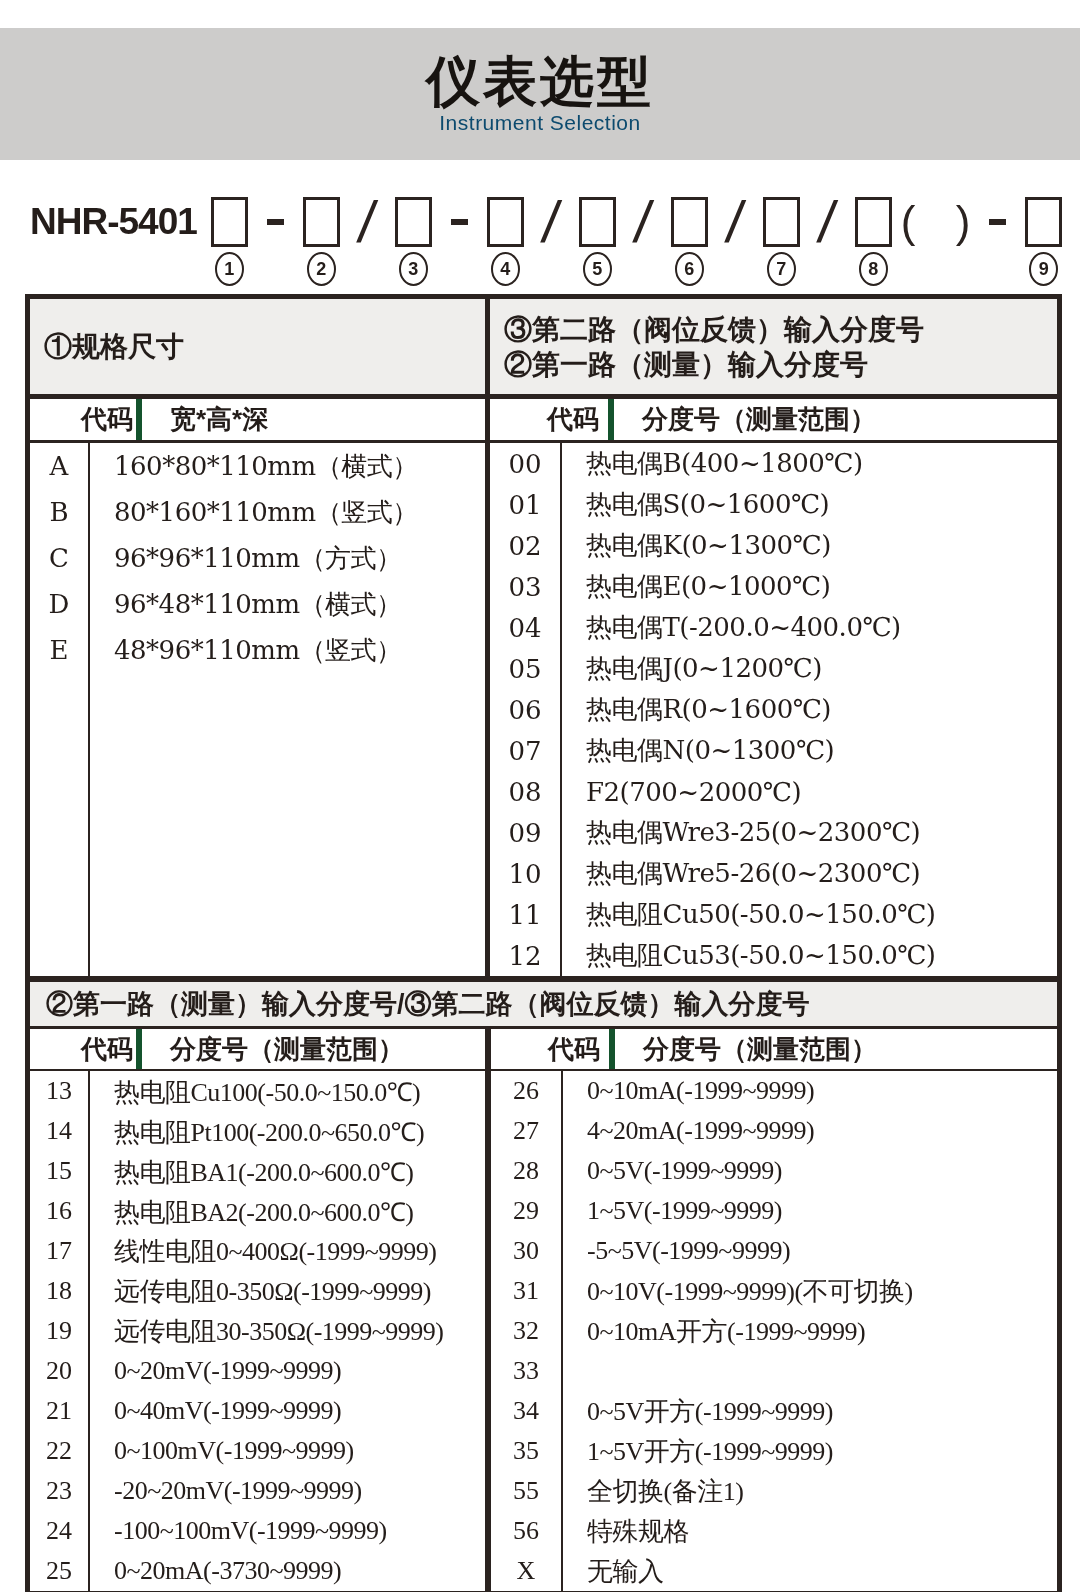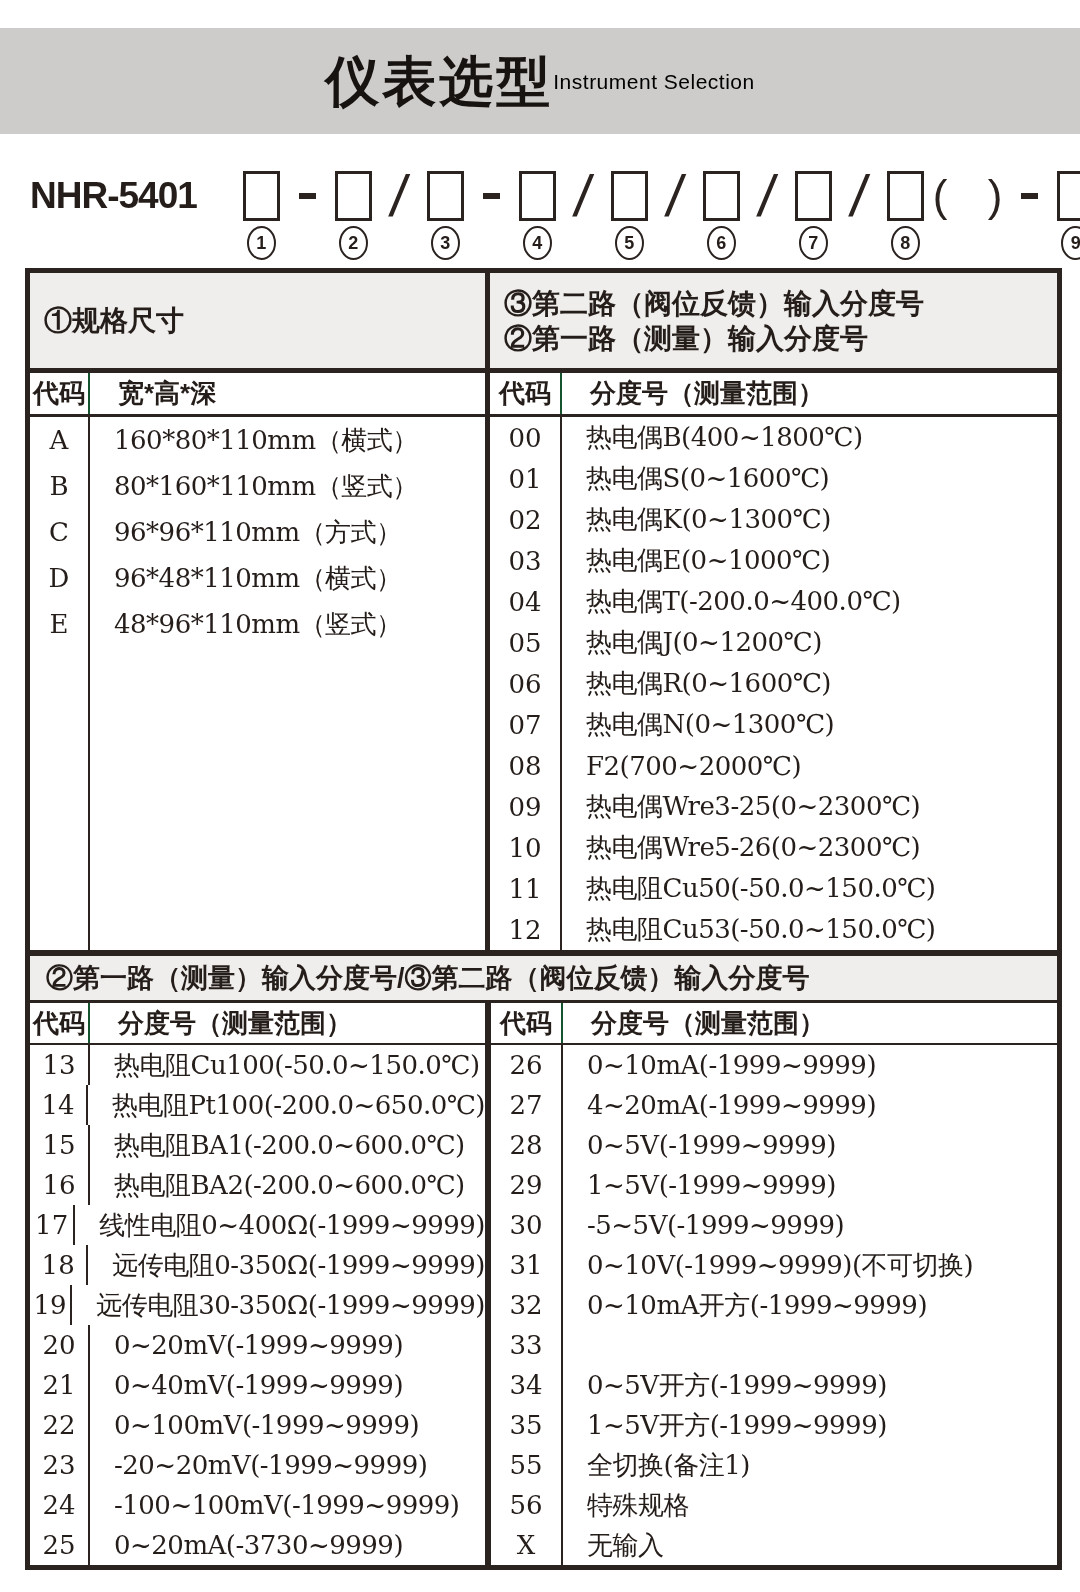--- a/index.html
+++ b/index.html
@@ -1,24 +1,24 @@
 <!DOCTYPE html>
 <html><head>
 <meta charset="utf-8">
 <style>
   html,body{margin:0;padding:0;background:#ffffff;width:1080px;height:1592px;overflow:hidden;}
   body{font-family:"Liberation Sans",sans-serif;color:#241d1a;}
 
   
-  .title-band{margin-top:28px;height:106px;background:#cdcccb;display:flex;flex-direction:row;align-items:center;justify-content:center;}
+  .title-band{margin-top:28px;height:132px;background:#cdcccb;display:flex;flex-direction:column;align-items:center;justify-content:center;}
   .page-title{font-size:54px;font-weight:700;letter-spacing:3px;color:#171310;line-height:1.05;}
-  .page-subtitle{font-size:21px;color:#000000;margin-top:2px;letter-spacing:.5px;}
+  .page-subtitle{font-size:21px;color:#0c4a6e;margin-top:2px;letter-spacing:.5px;}
 
   
-  .code-section{margin:36px 0 0 30px;display:flex;align-items:flex-start;gap:32px;}
+  .code-section{margin:36px 0 0 30px;display:flex;align-items:flex-start;}
   .model-prefix{font-size:37px;font-weight:700;letter-spacing:-1px;line-height:52px;margin-right:14px;white-space:nowrap;}
   .code-row{display:flex;align-items:flex-start;gap:9px;}
   .seg{display:flex;flex-direction:column;align-items:center;}
   .seg .slot{height:52px;display:flex;align-items:center;}
   .codebox{width:37px;height:50px;border:3px solid #2b2320;box-sizing:border-box;background:#fff;}
   .dashbar{display:block;width:17px;height:6px;background:#2b2320;}
   .slash{font-size:58px;line-height:52px;font-weight:400;transform:skewX(-8deg);display:inline-block;color:#2b2320;}
   .paren{font-size:44px;line-height:52px;font-weight:400;word-spacing:28px;color:#2b2320;white-space:pre;}
   .marker-slot{height:34px;margin-top:4px;display:flex;align-items:center;justify-content:center;min-width:37px;}
   .marker-circle{width:25px;height:30px;border:2px solid #2b2320;border-radius:50%;display:flex;align-items:center;justify-content:center;font-size:18px;font-weight:700;}
@@ -27,38 +27,38 @@
   .wrapper{margin:8px 0 0 25px;width:1027px;border:5px solid #2b2320;}
 
   .t1{display:flex;height:677px;}
   .sec{display:flex;flex-direction:column;}
   .sec-left{width:455px;}
   .mid-div{width:5px;background:#2b2320;}
   .mid-div2{width:6px;background:#2b2320;}
   .sec-right{flex:1;}
   .hcell{height:95px;background:#efeeec;border-bottom:5px solid #2b2320;display:flex;flex-direction:column;justify-content:center;padding-left:14px;font-size:28px;font-weight:700;line-height:1.25;}
   .subrow{height:41px;border-bottom:3px solid #2b2320;display:flex;align-items:center;font-weight:700;font-size:26px;}
-  .sub-code{align-self:stretch;display:flex;align-items:center;justify-content:center;border-right:2px solid #14532d;}
+  .sub-code{align-self:stretch;display:flex;align-items:center;justify-content:center;border-right:6px solid #14532d;margin-left:48px;}
   .w58{width:58px;}
   .w70{width:70px;}
   .sub-label{flex:1;padding-left:28px;}
   .tbody{flex:1;display:flex;flex-direction:column;overflow:hidden;}
   .tr{display:flex;align-items:center;font-size:26px;font-family:"DejaVu Serif",serif;}
   .t1 .sec-right .tr{flex:1;}
   .t1 .sec-left .tr{height:46px;}
   .td-code{align-self:stretch;display:flex;align-items:center;justify-content:center;border-right:2px solid #2b2320;}
   .td-desc{flex:1;padding-left:24px;white-space:nowrap;letter-spacing:-0.5px;}
   .filler{flex:1;display:flex;}
   .filler .fcell{border-right:2px solid #2b2320;}
 
   .band2{border-top:6px solid #2b2320;border-bottom:3px solid #2b2320;height:44px;background:#efeeec;display:flex;align-items:center;padding-left:16px;font-size:27px;font-weight:700;}
 
   .t2{display:flex;}
   .t2 .subrow{height:40px;border-bottom:2px solid #2b2320;}
-  .t2 .tr{height:40px;}
+  .t2 .tr{height:40px;font-family:Liberation Serif, serif;}
 </style>
 </head>
 <body>
 
 <div class="title-band">
   <div class="page-title">仪表选型</div>
   <div class="page-subtitle">Instrument Selection</div>
 </div>
 
 <div class="code-section">

